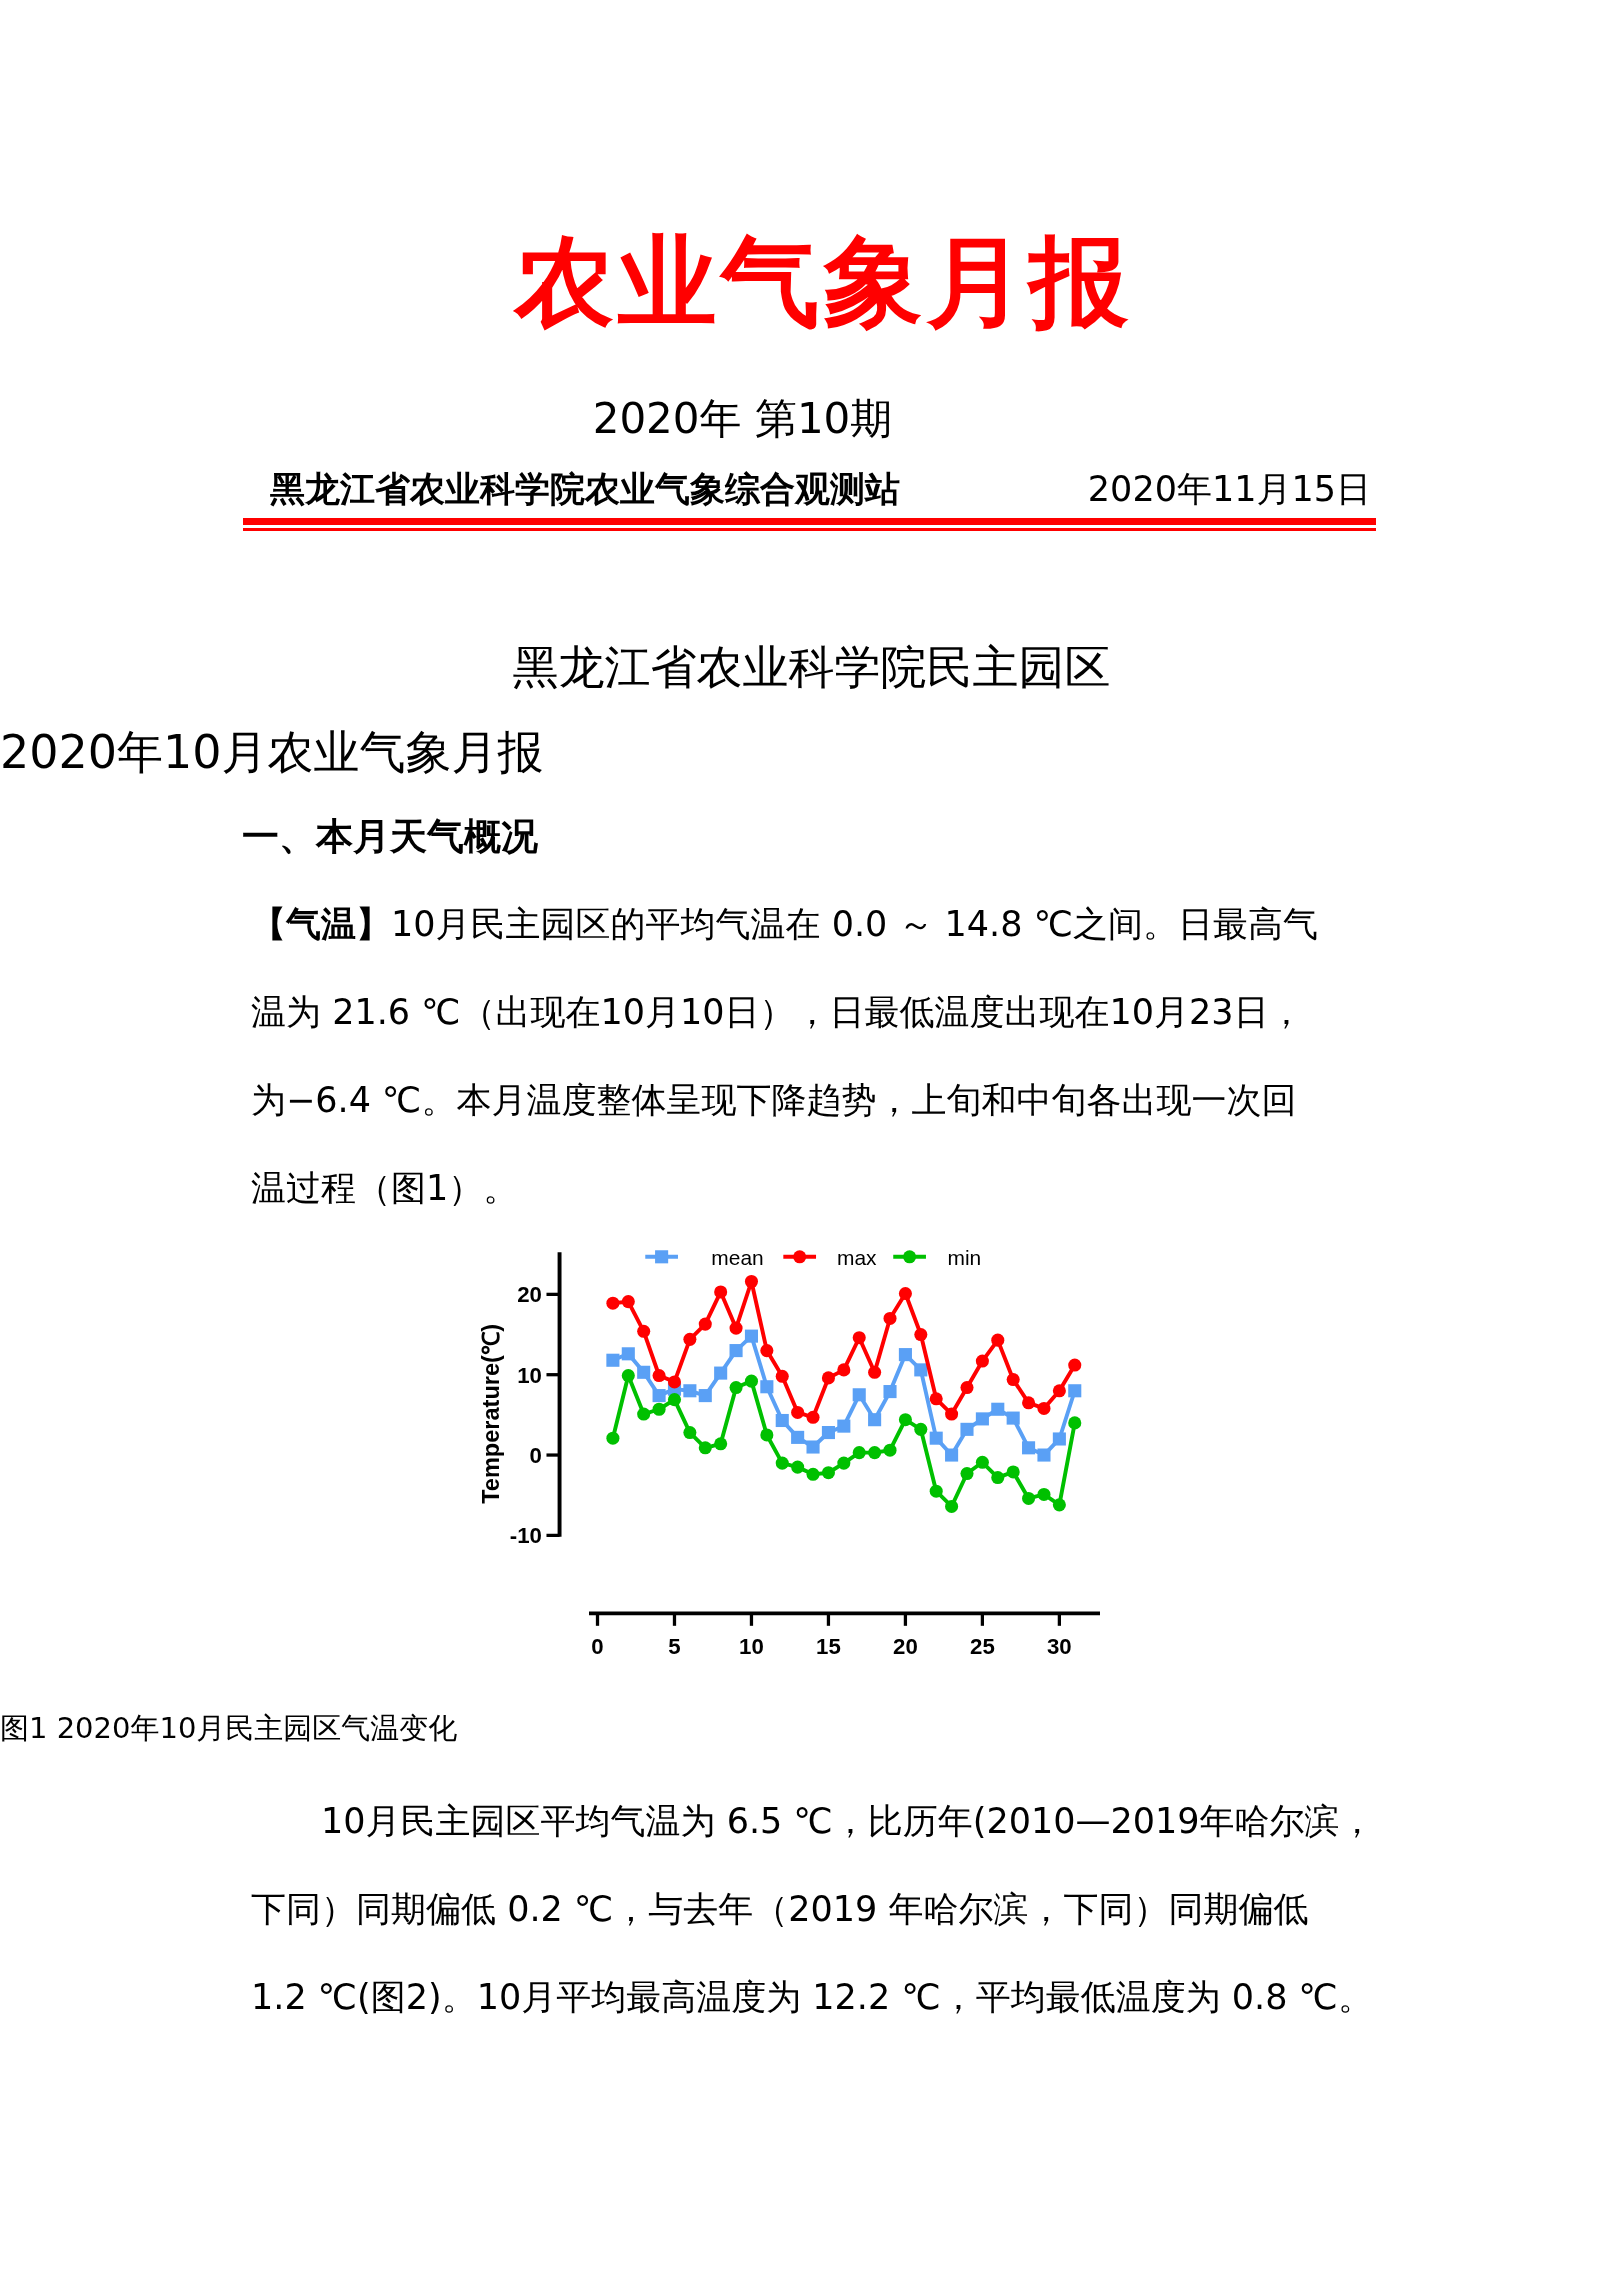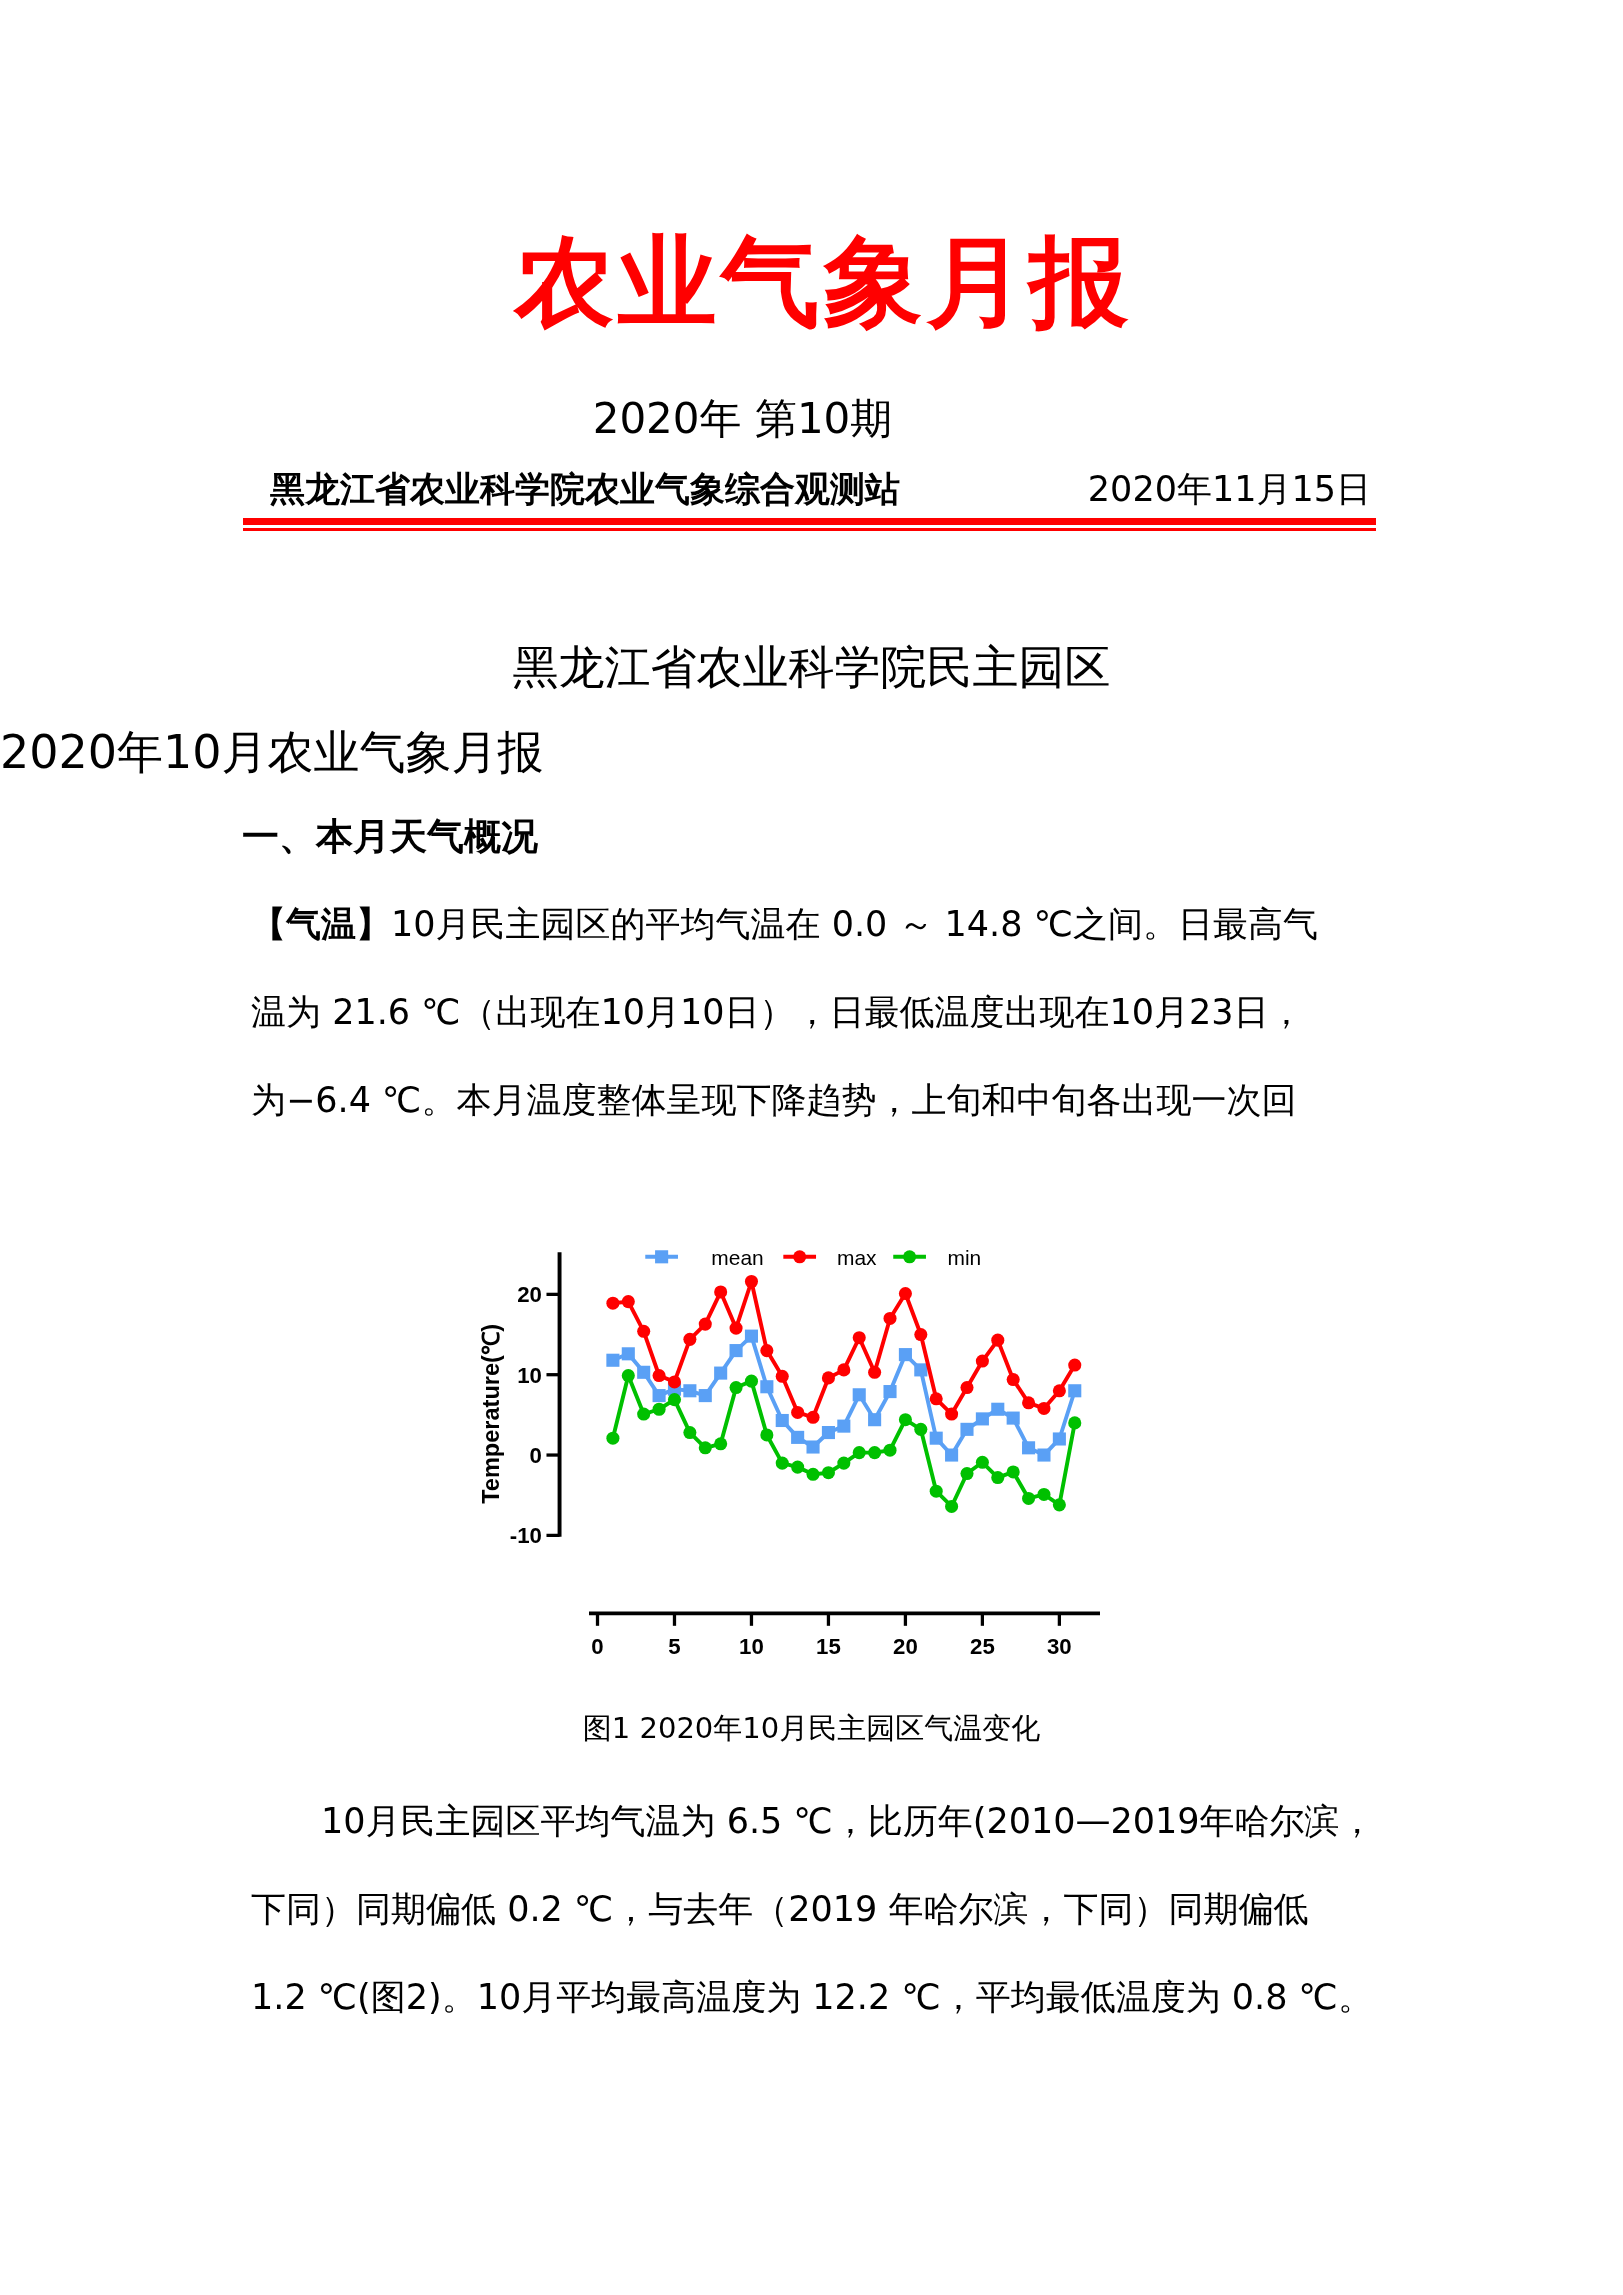--- a/index.html
+++ b/index.html
@@ -21,21 +21,21 @@
   .sub2 { left:0; width:1352px; top:723px; font-size:46px; line-height:59px;
           font-family:"DejaVu Sans", sans-serif; }
   .sec { left:242px; top:811px; font-size:37px; font-weight:bold; line-height:52px;
          font-family:"DejaVu Sans", sans-serif; }
   .para { left:243px; width:1139px; font-size:35px; line-height:88px;
           font-family:"DejaVu Sans", sans-serif; white-space:nowrap;margin-left:8px; }
   .para .line { display:block; height:88px; }
   .para b { font-weight:bold; }
   .p1 { top:880px; }
   .p2 { top:1777px; }
-  .caption { left:0; width:1623px; top:1709px; text-align:center; font-size:29px; line-height:39px;
+  .caption { left:0; width:1623px; top:1709px; text-align:left; font-size:29px; line-height:39px;
              font-family:"DejaVu Sans", sans-serif; }
   .chart { left:458px; top:1211px; width:720px; height:458px; }
   .chart text { font-family:"Liberation Sans", sans-serif; }
 </style>
 </head>
 <body>
 
 <div class="abs main-title" style="color: rgb(255, 0, 0);">农业气象月报</div>
 <div class="abs issue">2020年 第10期</div>
 <div class="abs org">黑龙江省农业科学院农业气象综合观测站</div>
@@ -45,20 +45,21 @@
 
 <div class="abs sub1">黑龙江省农业科学院民主园区</div>
 <div class="abs sub2">2020年10月农业气象月报</div>
 
 <div class="abs sec">一、本月天气概况</div>
 
 <div class="abs para p1">
   <span class="line"><b>【气温】</b><span>10月民主园区的平均气温在 0.0 ～ 14.8 ℃之间。日最高气</span></span>
   <span class="line">温为 21.6 ℃（出现在10月10日），日最低温度出现在10月23日，</span>
   <span class="line">为−6.4 ℃。本月温度整体呈现下降趋势，上旬和中旬各出现一次回</span>
+  <span class="line">温过程（图1）。</span>
 </div>
 
 <svg class="abs chart" id="chart" viewBox="700 1850 1100 700" xmlns="http://www.w3.org/2000/svg">
     <line x1="855" y1="1913" x2="855" y2="2347.8" stroke="#000" stroke-width="6"></line>
     <line x1="835" y1="2345.8" x2="855" y2="2345.8" stroke="#000" stroke-width="5"></line>
     <text x="828" y="2357.8" text-anchor="end" font-size="34" font-weight="bold" fill="#000">-10</text>
     <line x1="835" y1="2223" x2="855" y2="2223" stroke="#000" stroke-width="5"></line>
     <text x="828" y="2235" text-anchor="end" font-size="34" font-weight="bold" fill="#000">0</text>
     <line x1="835" y1="2100.2" x2="855" y2="2100.2" stroke="#000" stroke-width="5"></line>
     <text x="828" y="2112.2" text-anchor="end" font-size="34" font-weight="bold" fill="#000">10</text>

